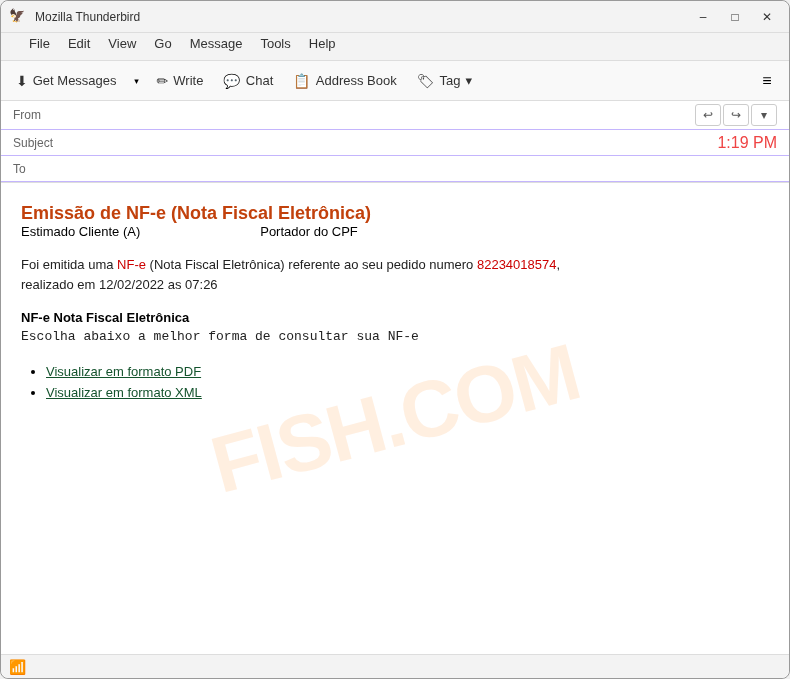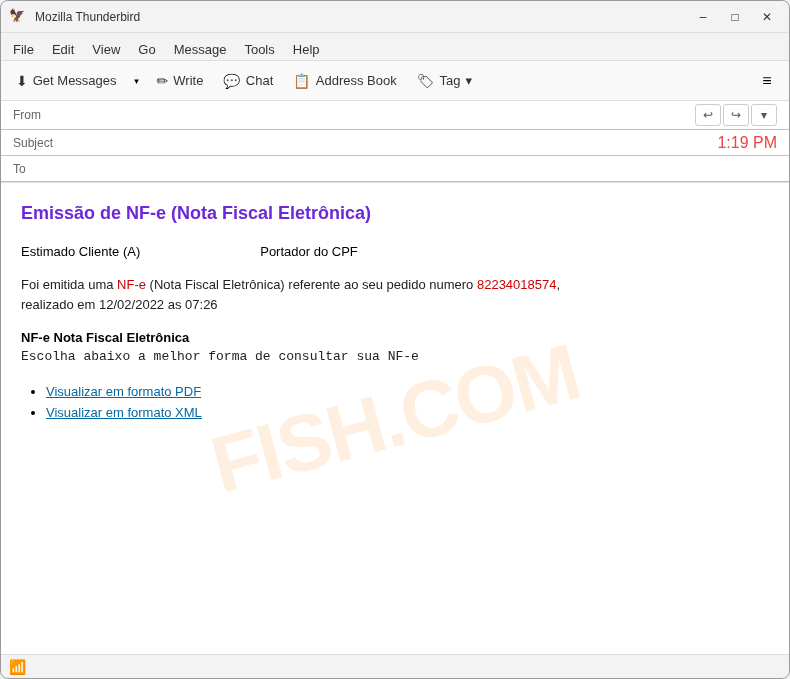--- a/index.html
+++ b/index.html
@@ -64,22 +64,22 @@
       font-size: 12px;
       color: #333;
       border-radius: 3px;
     }
 
     
     .menu-bar {
       background: #f3f3f3;
       height: 28px;
       display: flex;
-      align-items: flex-end;
-      padding: 0 4px;
+      align-items: flex-start;
+      padding: 0 20px;
       border-bottom: 1px solid #ddd;
       gap: 2px;
     }
 
     .menu-item {
       padding: 3px 8px;
       font-size: 13px;
       color: #333;
       cursor: pointer;
       border-radius: 3px;
@@ -217,24 +217,23 @@
       letter-spacing: -2px;
       z-index: 0;
     }
 
     .email-content {
       position: relative;
       z-index: 1;
     }
 
     .email-title {
-      color: #6d28d9;
+      color: #c2410c;
       font-size: 18px;
       font-weight: bold;
-      margin-bottom: 20px;
     }
 
     .email-greeting-row {
       display: flex;
       gap: 120px;
       margin-bottom: 16px;
     }
 
     .email-greeting-item {
       font-weight: normal;
@@ -275,21 +274,21 @@
       list-style: disc;
       padding-left: 25px;
       margin-top: 8px;
     }
 
     .email-links li {
       margin-bottom: 6px;
     }
 
     .email-links a {
-      color: #0369a1;
+      color: #14532d;
       text-decoration: underline;
       font-size: 13px;
       cursor: pointer;
     }
 
     
     .status-bar {
       background: #f3f3f3;
       height: 24px;
       border-top: 1px solid #ddd;

